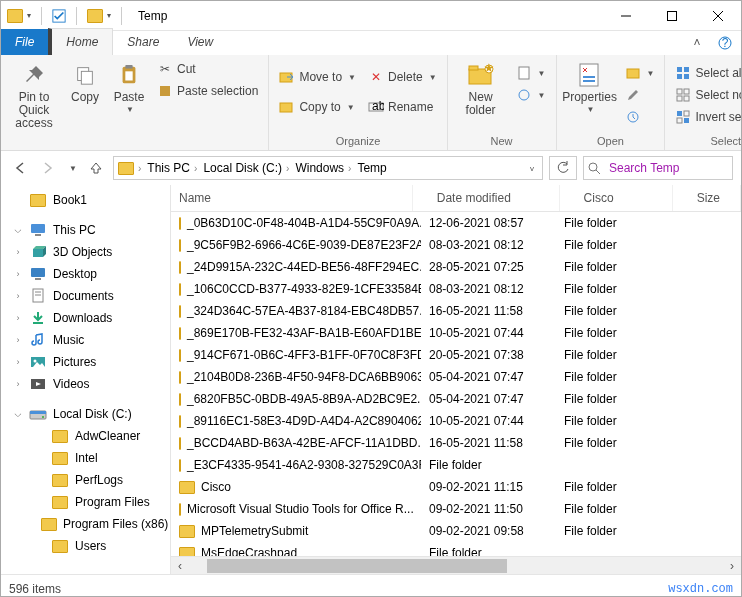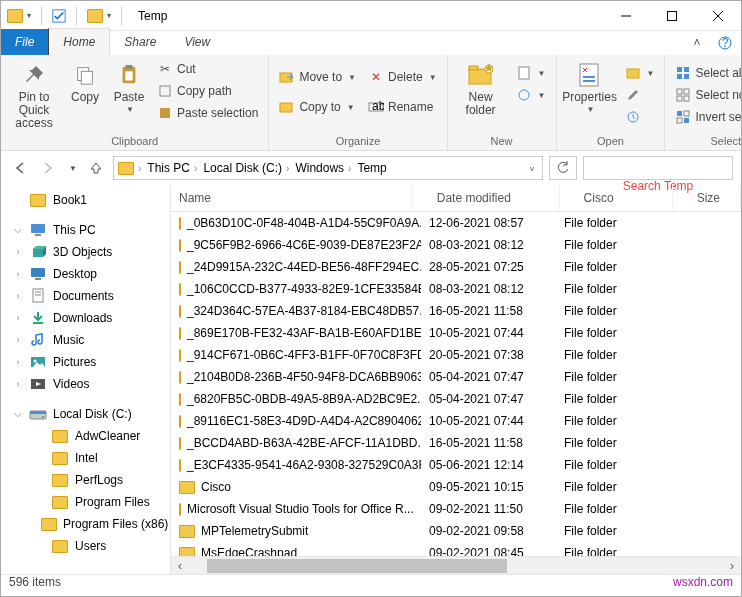--- a/index.html
+++ b/index.html
@@ -12,21 +12,21 @@
 .titlebar .qat .check { width: 14px; height: 14px; display: inline-block; }
 .titlebar .divider { width: 0; height: 18px; border-left: 1px solid #ccc; margin: 0 6px; }
 .titlebar .title { padding-left: 4px; color: #000; }
 .titlebar .spacer { flex: 1; }
 .titlebar .winbtn { width: 46px; height: 30px; display: flex; align-items: center; justify-content: center; color: #000; }
 
 
 .tabs { height: 24px; display: flex; align-items: flex-end; background: #fff; }
 .tab { padding: 6px 14px; color: #444; font-style: italic; }
 .tab.file { background: #1979ca; color: #fff; }
-.tab.active { background: #f5f5f5; border-top: 1px solid #ddd; border-left: 1px solid #404040; border-right: 1px solid #ddd; }
+.tab.active { background: #f5f5f5; border-top: 1px solid #ddd; border-left: 4px solid #404040; border-right: 1px solid #ddd; }
 .tabs .spacer { flex: 1; }
 .tabs .helpbtn { width: 24px; height: 24px; display: flex; align-items: center; justify-content: center; color: #1979ca; margin-right: 4px; }
 
 
 .ribbon { background: #f5f5f5; border-bottom: 1px solid #ddd; display: flex; height: 96px; }
 .group { border-right: 1px solid #e0e0e0; display: flex; flex-direction: column; padding: 2px 6px 0 6px; }
 .group-body { flex: 1; display: flex; align-items: flex-start; gap: 4px; }
 .group-label { text-align: center; color: #666; font-size: 11px; padding: 2px 0 3px 0; }
 .bigbtn { display: flex; flex-direction: column; align-items: center; justify-content: flex-start; width: 54px; padding-top: 4px; gap: 2px; text-align: center; line-height: 1.1; color: #444; }
 .bigbtn .ico { width: 28px; height: 28px; display: flex; align-items: center; justify-content: center; }
@@ -37,21 +37,21 @@
 
 
 .navrow { height: 34px; display: flex; align-items: center; gap: 6px; padding: 0 8px; }
 .navarrow { width: 22px; height: 22px; display: flex; align-items: center; justify-content: center; color: #555; }
 .navarrow.disabled { color: #bbb; }
 .address { flex: 1; height: 24px; border: 1px solid #ccc; display: flex; align-items: center; padding: 0 4px; gap: 2px; }
 .address .folder-mini { width: 16px; height: 13px; background: #f2c94c; border: 1px solid #d4a017; border-radius: 1px; }
 .crumb { display: flex; align-items: center; gap: 4px; padding: 0 2px; }
 .crumb .sep { color: #888; font-size: 10px; }
 .refresh { width: 28px; height: 24px; border: 1px solid #ccc; display: flex; align-items: center; justify-content: center; }
-.search { width: 150px; height: 24px; border: 1px solid #ccc; display: flex; align-items: center; padding: 0 4px; gap: 22px; color: #ef4444; flex-direction: column; }
+.search { width: 150px; height: 24px; border: 1px solid #ccc; display: flex; align-items: center; padding: 0 4px; gap: 8px; color: #a21caf; }
 
 
 .main { flex: 1; display: flex; min-height: 0; }
 .sidebar { width: 170px; border-right: 1px solid #e5e5e5; overflow-y: auto; padding: 4px 0; position: relative; }
 .tree-item { display: flex; align-items: center; gap: 6px; padding: 3px 4px 3px 12px; color: #000; white-space: nowrap; }
 .tree-item.indent1 { padding-left: 34px; }
 .tree-item .caret { width: 10px; color: #777; font-size: 9px; text-align: center; }
 .tree-item .ico { width: 18px; height: 16px; display: flex; align-items: center; justify-content: center; }
 .folder-icon { width: 16px; height: 13px; background: #f2c94c; border: 1px solid #d4a017; border-radius: 1px; }
 
@@ -63,21 +63,21 @@
 .col-type { width: 100px; }
 .col-size { flex: 1; text-align: left; padding-right: 20px !important; }
 .rows { flex: 1; overflow-y: auto; }
 .row { display: flex; align-items: center; height: 22px; }
 .row > div { padding: 0 8px; overflow: hidden; text-overflow: ellipsis; white-space: nowrap; }
 .row .col-name { display: flex; align-items: center; gap: 6px; }
 .hscroll { height: 18px; border-top: 1px solid #e5e5e5; display: flex; align-items: center; background: #f0f0f0; }
 .hscroll .thumb { height: 14px; background: #c2c2c2; margin-left: 18px; width: 300px; }
 .hscroll .arrow { width: 18px; text-align: center; color: #555; }
 
-.status { height: 22px; border-top: 1px solid #e5e5e5; display: flex; align-items: flex-start; padding: 0 8px; color: #444; }
+.status { height: 22px; border-top: 1px solid #e5e5e5; display: flex; align-items: flex-end; padding: 0 8px; color: #444; }
 
 .sidebar::-webkit-scrollbar, .rows::-webkit-scrollbar { width: 16px; }
 .sidebar::-webkit-scrollbar-thumb, .rows::-webkit-scrollbar-thumb { background: #c2c2c2; }
 .sidebar::-webkit-scrollbar-track, .rows::-webkit-scrollbar-track { background: #f0f0f0; }
 </style>
 </head>
 <body>
 
 <div class="titlebar">
   <div class="qat">
@@ -161,36 +161,27 @@
         <span class="dd">▼</span>
       </div>
       <div class="col">
         <div class="smallbtn">
             <span class="ico">✂</span>
             <span>Cut</span>
           </div>
         <div class="smallbtn">
             <span class="ico">
               <svg width="14" height="14">
-                <rect x="2" y="2" width="10" height="10" fill="none" stroke="#888"></rect>
-              </svg>
-            </span>
-            <span>Copy path</span>
-          </div>
-        <div class="smallbtn">
-            <span class="ico">
-              <svg width="14" height="14">
                 <rect x="2" y="2" width="10" height="10" fill="#c99a3a"></rect>
               </svg>
             </span>
             <span>Paste selection</span>
           </div>
       </div>
     </div>
-    <div class="group-label">Clipboard</div>
   </div>
 
   <div class="group">
     <div class="group-body">
       <div class="col" style="padding-top:10px;gap:10px;justify-content:space-between;">
         <div class="smallbtn">
             <span class="ico">
               <svg width="16" height="16">
                 <rect x="1" y="4" width="12" height="9" fill="#f2c94c" stroke="#d4a017"></rect>
                 <path d="M8 8 L14 8 M11 5 L14 8 L11 11" stroke="#4a90d9" fill="none"></path>
@@ -659,30 +650,29 @@
           </div>
           <div class="col-date">16-05-2021 11:58</div>
           <div class="col-type">File folder</div>
           <div class="col-size"></div>
         </div>
         <div class="row">
           <div class="col-name">
             <span class="folder-icon"></span>
             <span>_E3CF4335-9541-46A2-9308-327529C0A3F2</span>
           </div>
-          <div class="col-date">05-06-2021 12:14</div>
           <div class="col-type">File folder</div>
           <div class="col-size"></div>
         </div>
         <div class="row">
           <div class="col-name">
             <span class="folder-icon"></span>
             <span>Cisco</span>
           </div>
-          <div class="col-date">09-05-2021 10:15</div>
+          <div class="col-date">09-02-2021 11:15</div>
           <div class="col-type">File folder</div>
           <div class="col-size"></div>
         </div>
         <div class="row">
           <div class="col-name">
             <span class="folder-icon"></span>
             <span>Microsoft Visual Studio Tools for Office R...</span>
           </div>
           <div class="col-date">09-02-2021 11:50</div>
           <div class="col-type">File folder</div>
@@ -695,31 +685,30 @@
           </div>
           <div class="col-date">09-02-2021 09:58</div>
           <div class="col-type">File folder</div>
           <div class="col-size"></div>
         </div>
         <div class="row">
           <div class="col-name">
             <span class="folder-icon"></span>
             <span>MsEdgeCrashpad</span>
           </div>
-          <div class="col-date">09-02-2021 08:45</div>
           <div class="col-type">File folder</div>
           <div class="col-size"></div>
         </div>
       </div>
     <div class="hscroll">
       <div class="arrow">‹</div>
       <div class="thumb"></div>
       <div style="flex:1"></div>
       <div class="arrow">›</div>
     </div>
   </div>
 </div>
 
 <div class="status">
   <span>596 items</span>
   <span style="flex:1"></span>
-  <span style="color:#a21caf;">wsxdn.com</span>
+  <span style="color:#3b82f6;font-family:Liberation Mono, monospace;">wsxdn.com</span>
 </div>
 
 </body></html>

